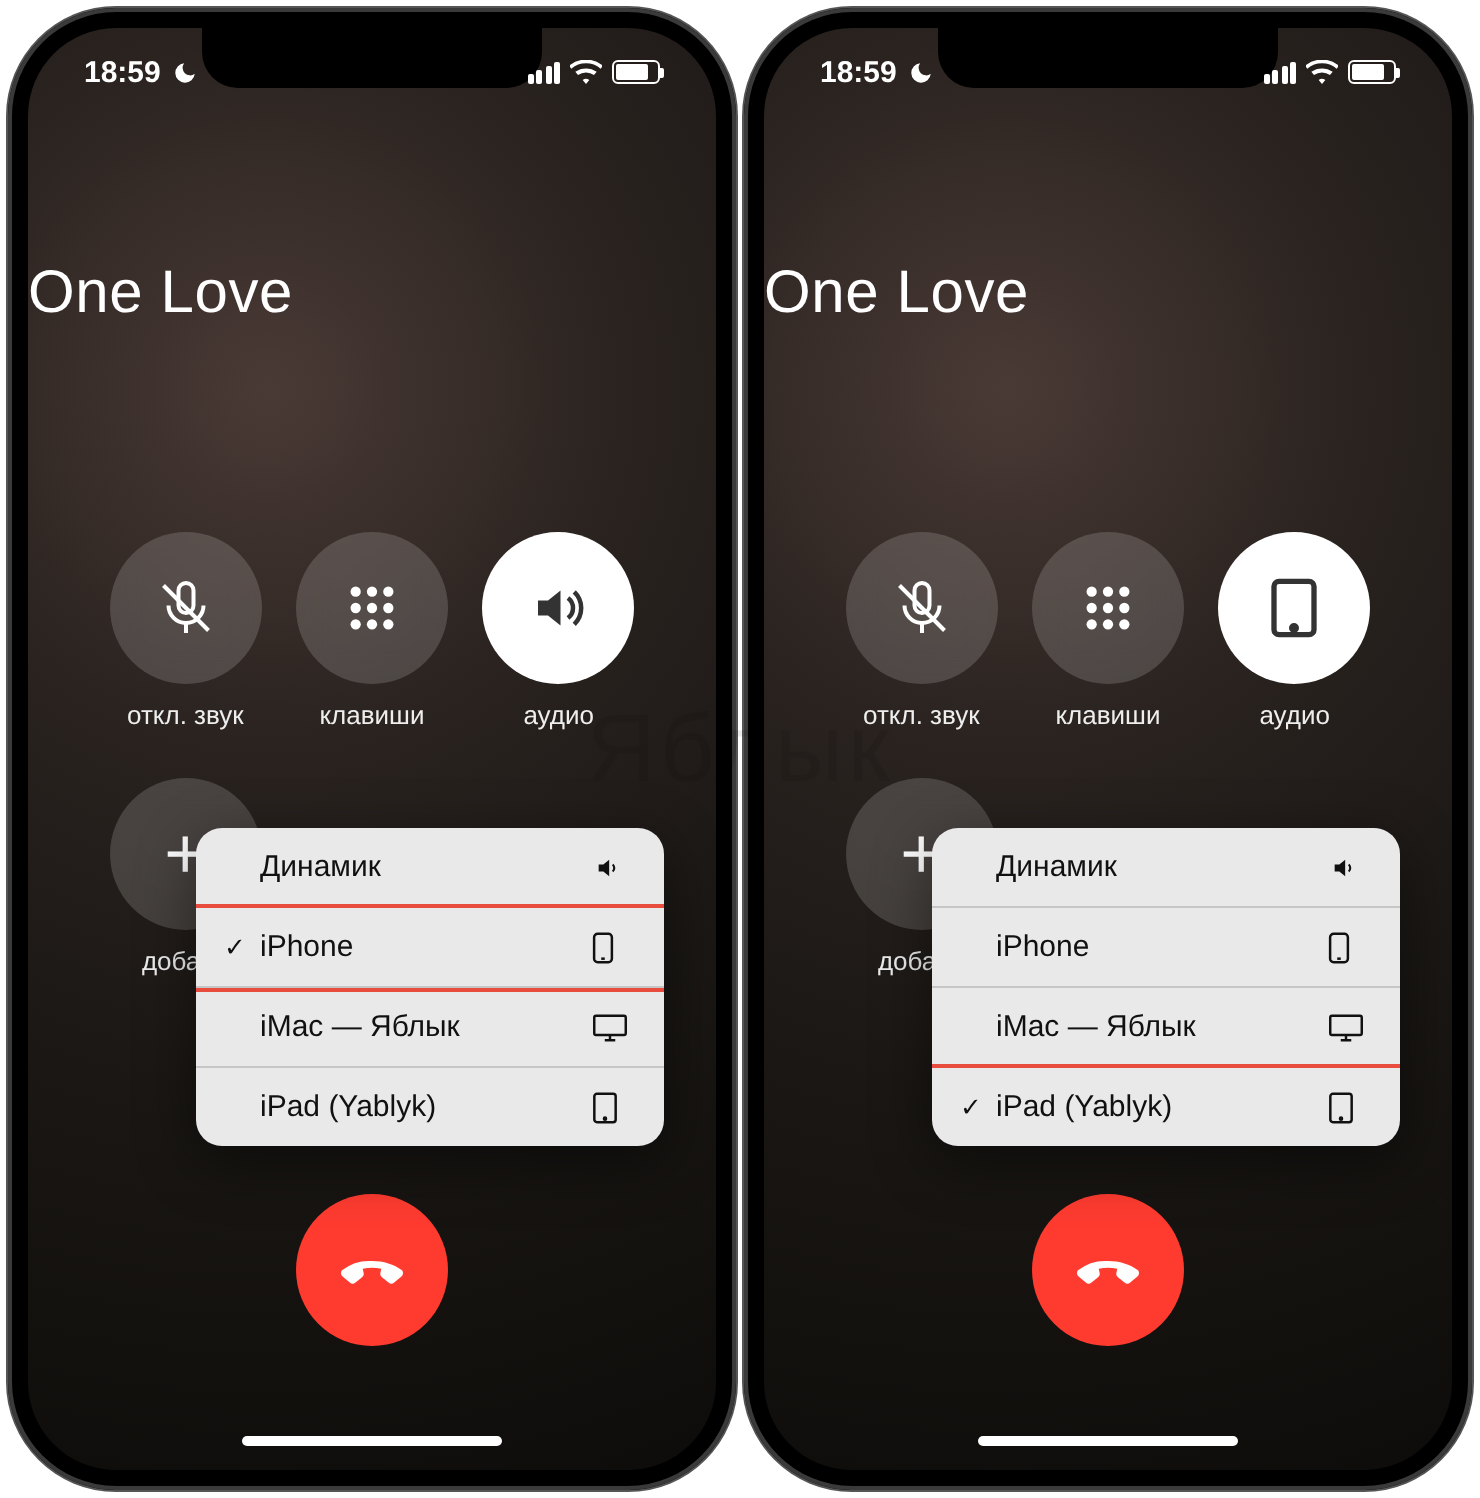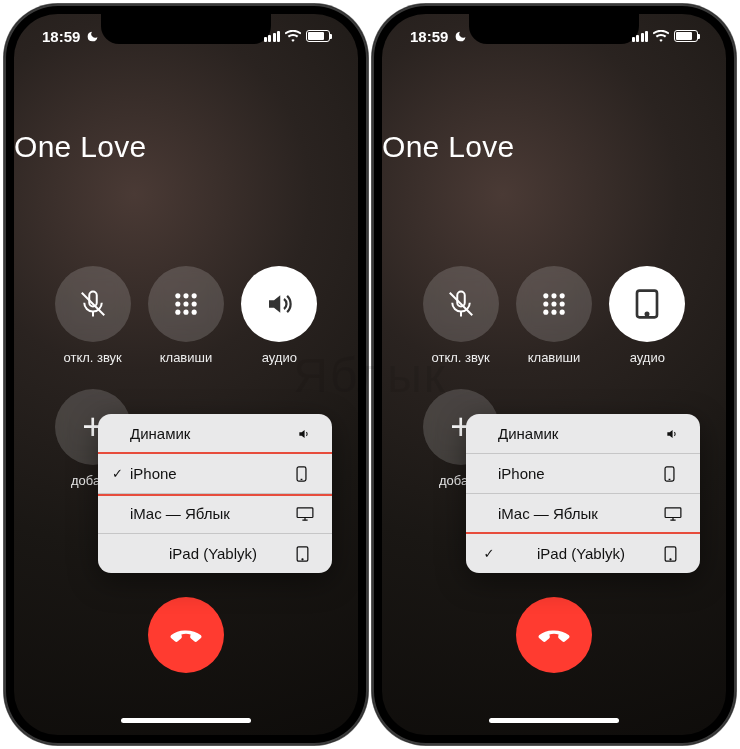--- a/index.html
+++ b/index.html
@@ -139,21 +139,21 @@
   }
   .menu-item {
     display: flex;
     align-items: center;
     padding: 11px 14px;
     border-bottom: 0.5px solid rgba(0,0,0,0.15);
     font-size: 15px;
     color: #111;
     position: relative;
   }
-  .menu-item:last-child { border-bottom: none; text-align: center; }
+  .menu-item:last-child { border-bottom: none; }
   .menu-check {
     width: 18px; flex-shrink: 0; font-size: 13px;
   }
   .menu-label { flex: 1; }
   .menu-glyph { width: 22px; text-align: center; flex-shrink: 0; }
   .menu-item.highlight {
     box-shadow: 0 0 0 2px #e74c3c;
     z-index: 2;
   }
 

